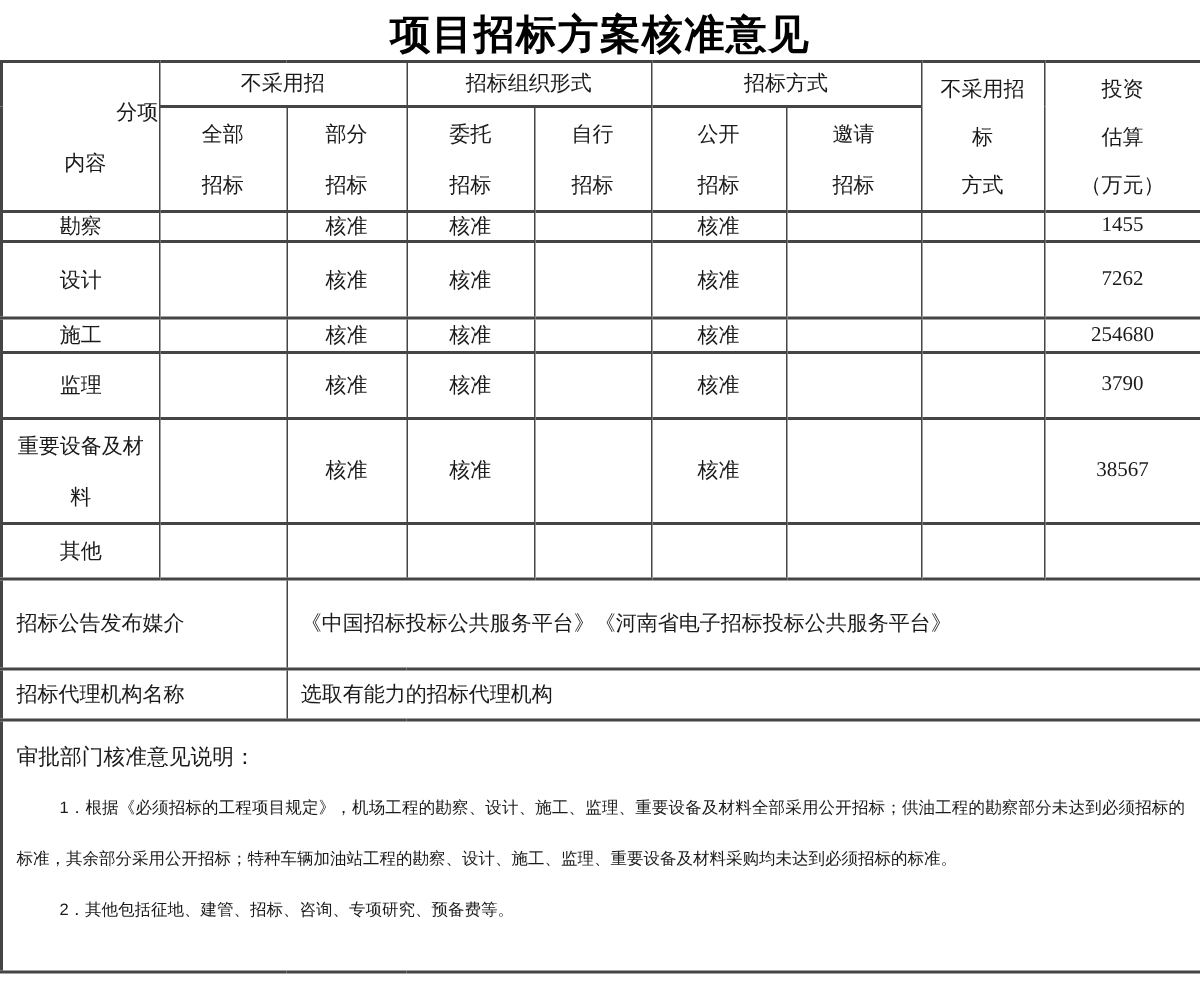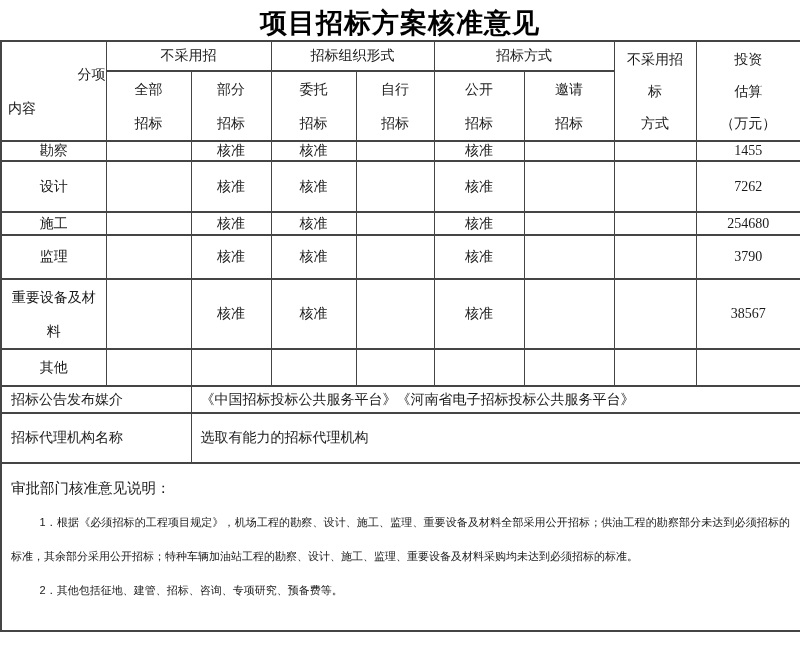--- a/index.html
+++ b/index.html
@@ -49,21 +49,21 @@
     overflow: hidden;
   }
   table.approval { border: 2px solid #454545; }
 
   .pre { white-space: pre-line; }
   .lh34 { line-height: 34px; }
   .lh32 { line-height: 32px; }
 
   .corner-cell { vertical-align: middle; }
   .corner-l1 { text-align: right; line-height: 34px; }
-  .corner-l2 { text-align: left; padding-left: 6px; line-height: 34px; }
+  .corner-l2 { text-align: center; padding-left: 6px; line-height: 34px; }
 
   .group-cell { font-size: 14px; }
   .num-cell {
     font-family: "Liberation Serif", serif;
     font-size: 15px;
   }
   .left-cell {
     text-align: left !important;
     padding-left: 9px;
   }
@@ -202,26 +202,26 @@
       <td></td>
       <td></td>
       <td></td>
       <td></td>
       <td></td>
       <td></td>
       <td></td>
       <td class="num-cell"></td>
     </tr>
 
-    <tr style="height:27px">
+    <tr style="height:60px">
       <td colspan="2" class="left-cell">招标公告发布媒介</td>
       <td colspan="7" class="left-cell">《中国招标投标公共服务平台》《河南省电子招标投标公共服务平台》</td>
     </tr>
 
-    <tr style="height:50px">
+    <tr style="height:34px">
       <td colspan="2" class="left-cell">招标代理机构名称</td>
       <td colspan="7" class="left-cell">选取有能力的招标代理机构</td>
     </tr>
 
     <tr style="height:168px">
       <td colspan="9" class="opinion-cell">
         <div class="op-heading">审批部门核准意见说明：</div>
         <p>1．根据《必须招标的工程项目规定》，机场工程的勘察、设计、施工、监理、重要设备及材料全部采用公开招标；供油工程的勘察部分未达到必须招标的标准，其余部分采用公开招标；特种车辆加油站工程的勘察、设计、施工、监理、重要设备及材料采购均未达到必须招标的标准。</p>
         <p>2．其他包括征地、建管、招标、咨询、专项研究、预备费等。</p>
       </td>

